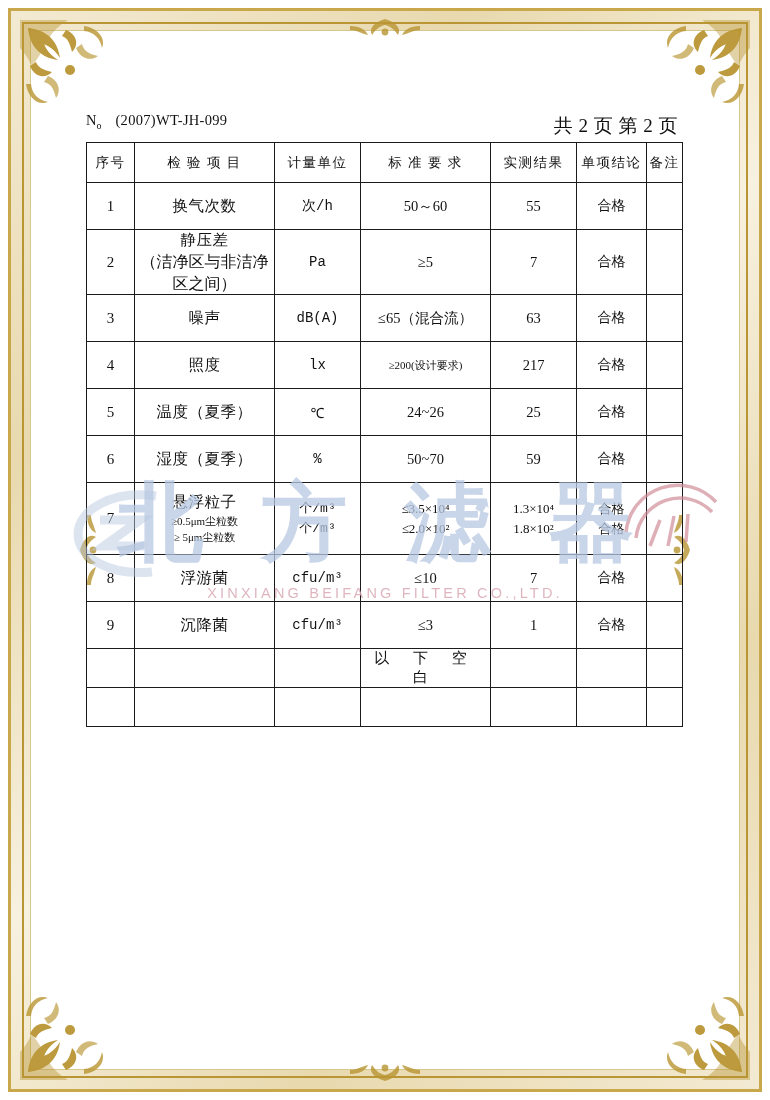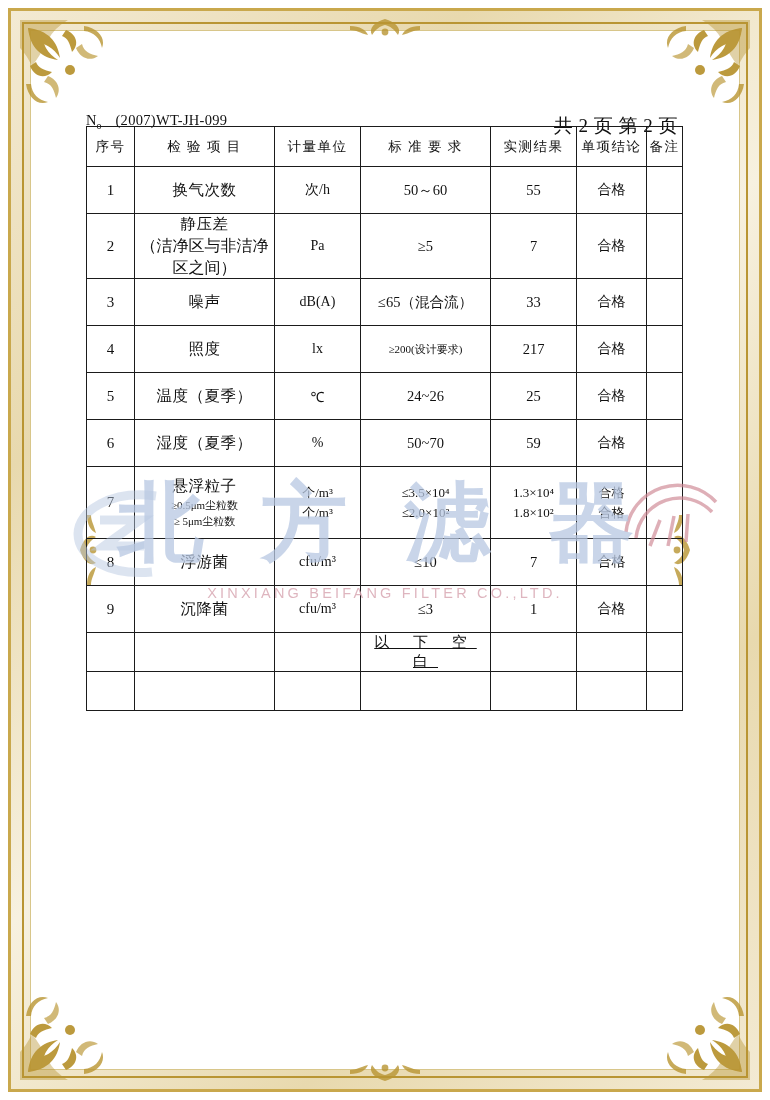--- a/index.html
+++ b/index.html
@@ -84,21 +84,21 @@
     position: absolute;
     right: 36px; top: 1px;
     font-size: 19px;
     letter-spacing: .5px;
   }
 
   
   table.report {
     position: absolute;
     left: 30px;
-    top: 14px;
+    top: 30px;
     width: 596px;
     border-collapse: collapse;
     table-layout: fixed;
   }
   table.report td, table.report th {
     border: 1px solid #1b1b1b;
     padding: 0;
     text-align: center;
     vertical-align: middle;
     color: #111;
@@ -115,32 +115,32 @@
   col.c-no    { width: 48px; }
   col.c-item  { width: 140px; }
   col.c-unit  { width: 86px; }
   col.c-std   { width: 130px; }
   col.c-res   { width: 86px; }
   col.c-concl { width: 70px; }
   col.c-rem   { width: 36px; }
 
   .cell-main { font-size: 15.5px; letter-spacing: .5px; }
   .cell-sub  { font-size: 16px; line-height: 1.35; letter-spacing: 0; }
-  .unit-cell { font-size: 14px; font-family: Liberation Serif, serif; }
+  .unit-cell { font-size: 14px; font-family: Liberation Mono, monospace; }
   .std-cell  { font-size: 14.5px; }
   .res-cell  { font-size: 14.5px; }
   .concl-cell{ font-size: 14px; margin-top: 48px; }
   .small-note{ font-size: 11px; }
 
   .two-line { line-height: 1.5; }
   .two-line .ln { display: block; white-space: nowrap; }
   .ln-sm { font-size: 11px; }
   .ln-md { font-size: 13px; }
 
-  td.blank { height: 39px; text-decoration: underline; }
+  td.blank { height: 39px; }
   .blank-tall { height: 196px; }
   .blank-note {
     font-size: 15px;
     letter-spacing: 10px;
     padding-left: 10px;
   }
 
   
   .watermark {
     position: absolute;
@@ -355,21 +355,21 @@
           <td class="res-cell">7</td>
           <td class="concl-cell">合格</td>
           <td></td>
         </tr>
 
         <tr>
           <td>3</td>
           <td class="cell-main">噪声</td>
           <td class="unit-cell">dB(A)</td>
           <td class="std-cell">≤65（混合流）</td>
-          <td class="res-cell">33</td>
+          <td class="res-cell">63</td>
           <td class="concl-cell">合格</td>
           <td></td>
         </tr>
 
         <tr>
           <td>4</td>
           <td class="cell-main">照度</td>
           <td class="unit-cell">lx</td>
           <td class="std-cell small-note">≥200(设计要求)</td>
           <td class="res-cell">217</td>

